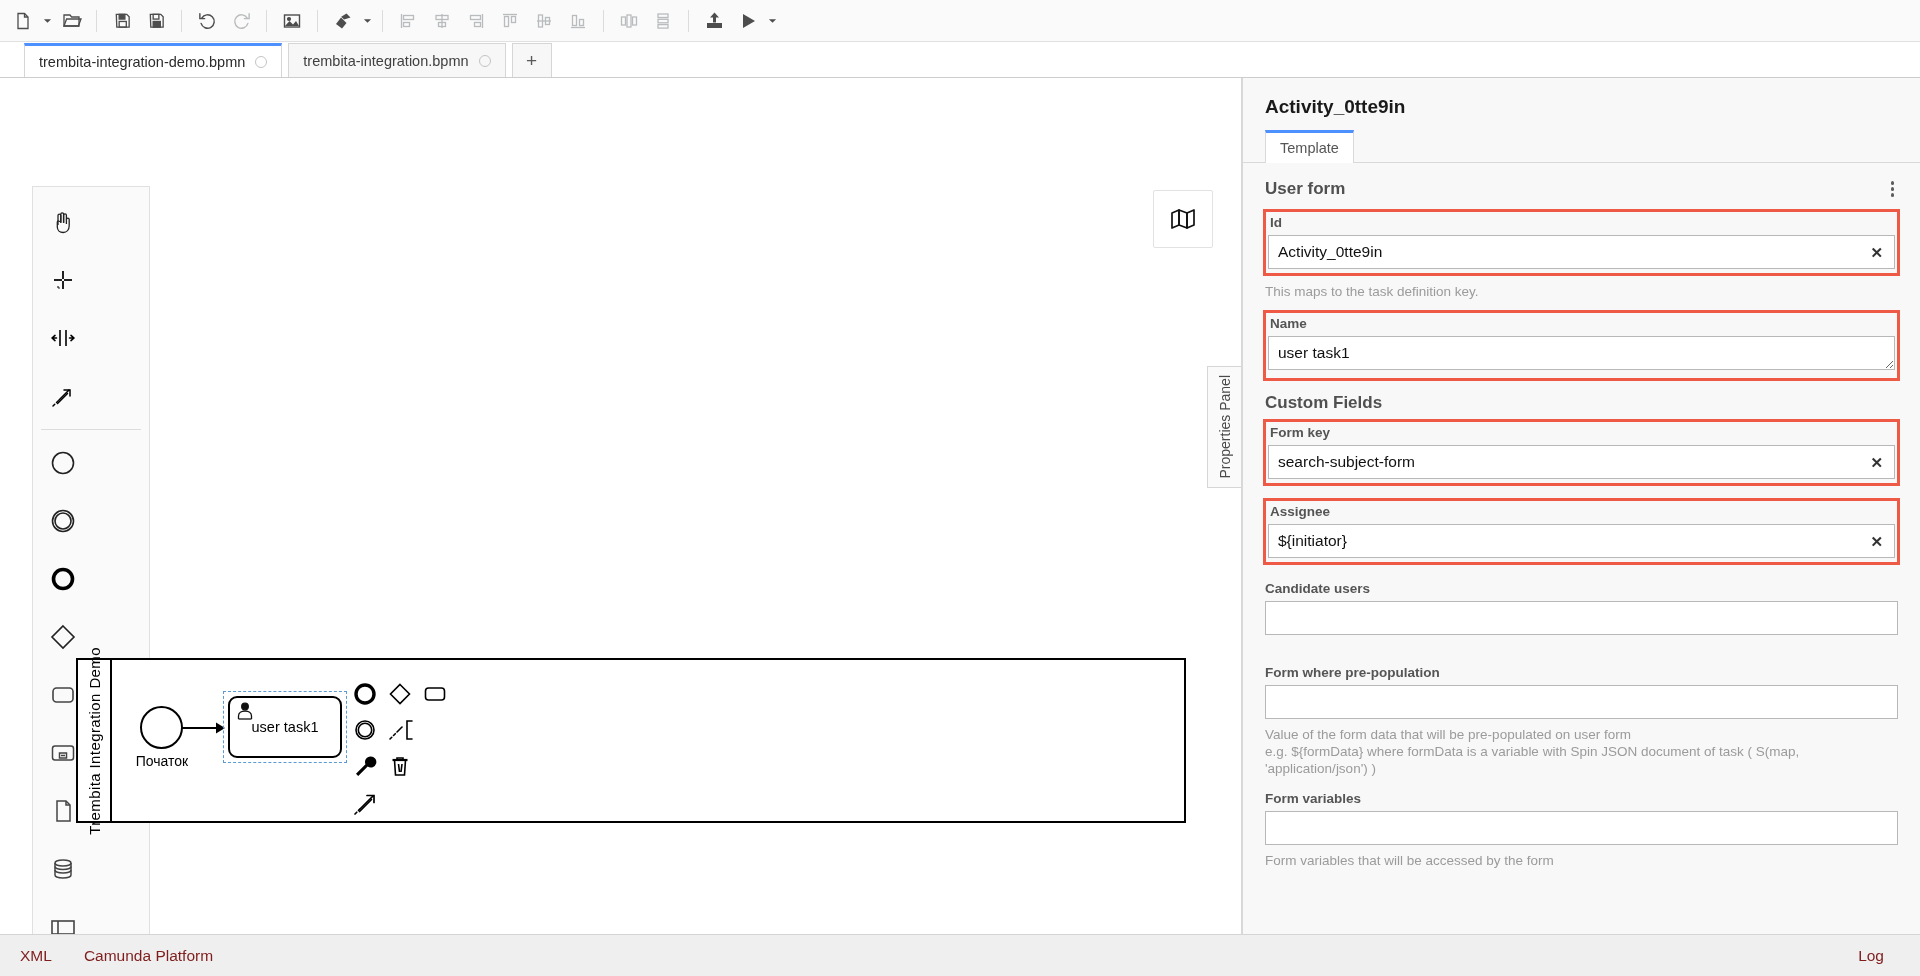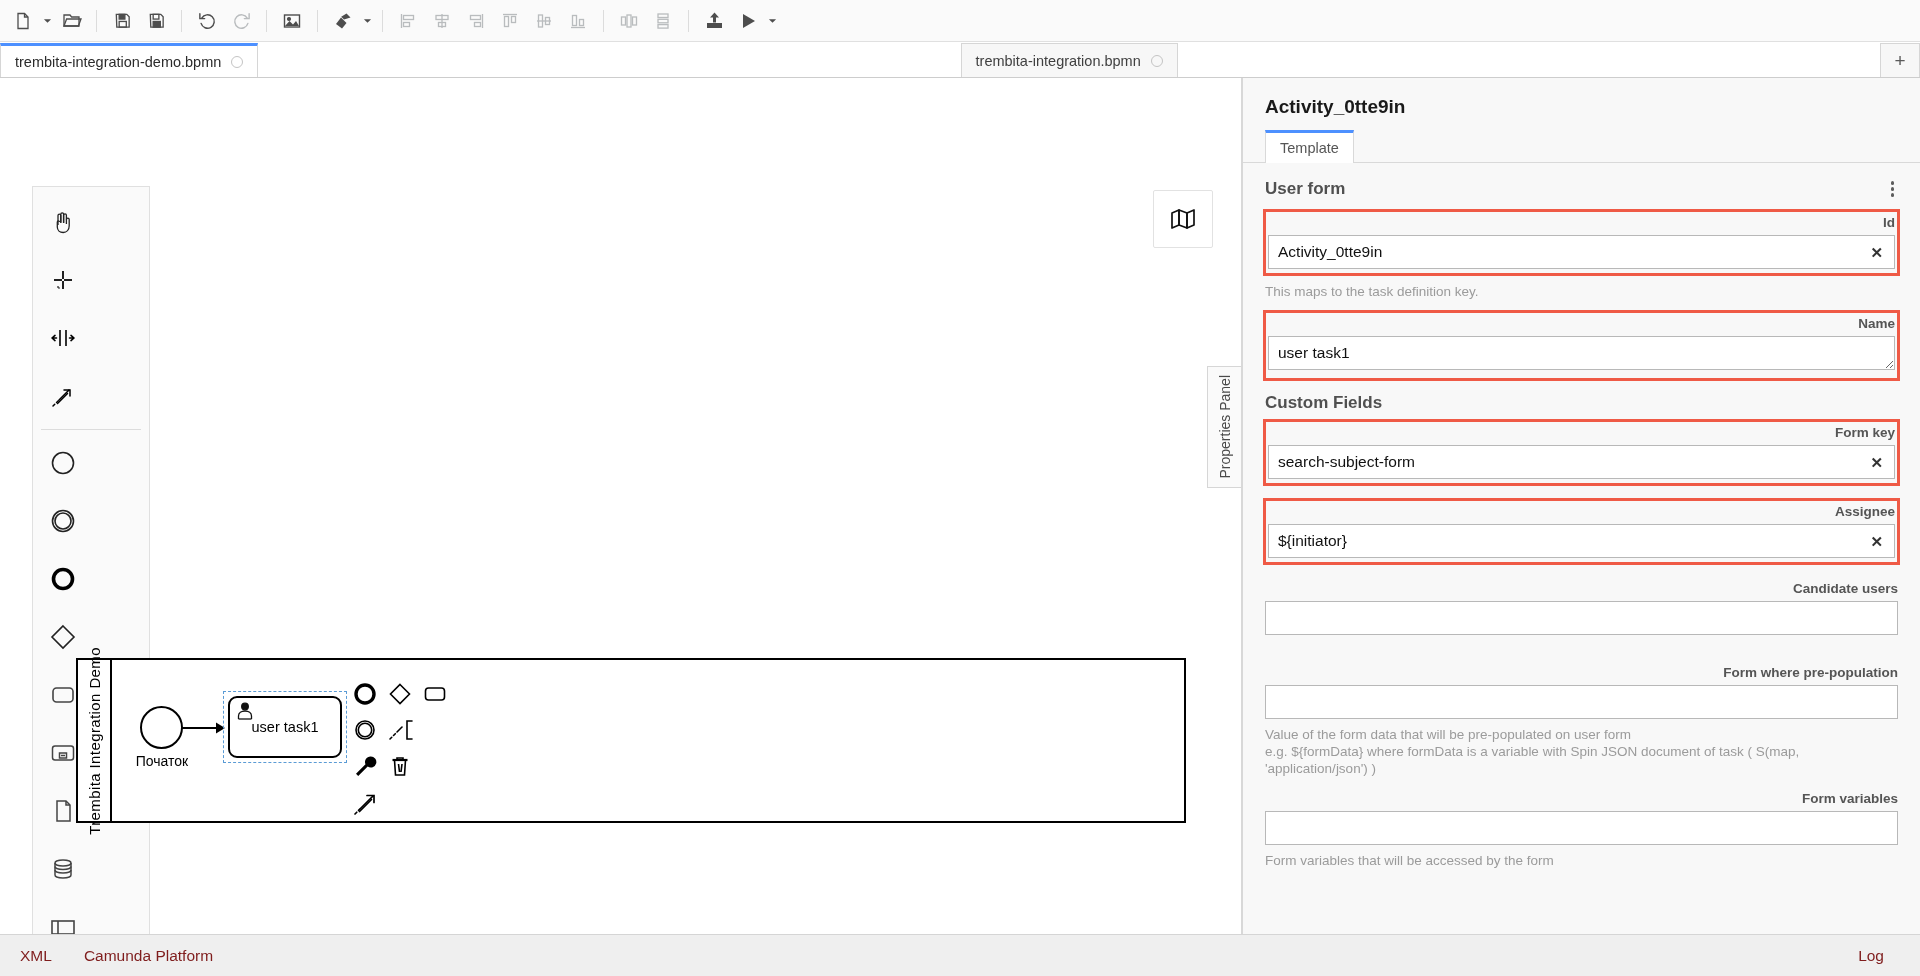--- a/index.html
+++ b/index.html
@@ -40,22 +40,21 @@
     width: 1px; height: 22px; background: #dcdcdc; margin: 0 8px;
   }
   .tb-btn svg, .tb-caret svg { display: block; }
 
   
   .tabbar {
     height: 36px; min-height: 36px;
     background: #ffffff;
     display: flex; align-items: flex-end;
     border-bottom: 1px solid #cdcdcd;
-    padding-left: 0;
-    justify-content: space-between;
+    padding-left: 24px;
   }
   .tab {
     height: 34px;
     display: flex; align-items: center;
     padding: 0 14px 0 14px;
     background: #f7f7f7;
     border: 1px solid #d6d6d6;
     border-bottom: none;
     font-size: 14.5px;
     color: #404040;
@@ -255,21 +254,21 @@
   .field { padding: 0 22px; margin-bottom: 2px; position: relative; }
   .field.hl {
     border: 3px solid #ef5a46;
     margin: 0 20px 2px 20px;
     padding: 3px 2px 4px 2px;
     background: #f8f8f8;
   }
   .field.hl .f-label { padding-left: 2px; }
   .f-label {
     font-size: 13.5px; font-weight: bold; color: #555;
-    display: block; margin-bottom: 5px; text-align: right;
+    display: block; margin-bottom: 5px;
   }
   .f-input-wrap { position: relative; }
   .f-input {
     width: 100%; height: 34px;
     border: 1px solid #b8b8b8;
     background: #ffffff;
     font-size: 15.5px; color: #111;
     padding: 4px 30px 4px 9px;
     font-family: "Liberation Sans", sans-serif;
     outline: none;

